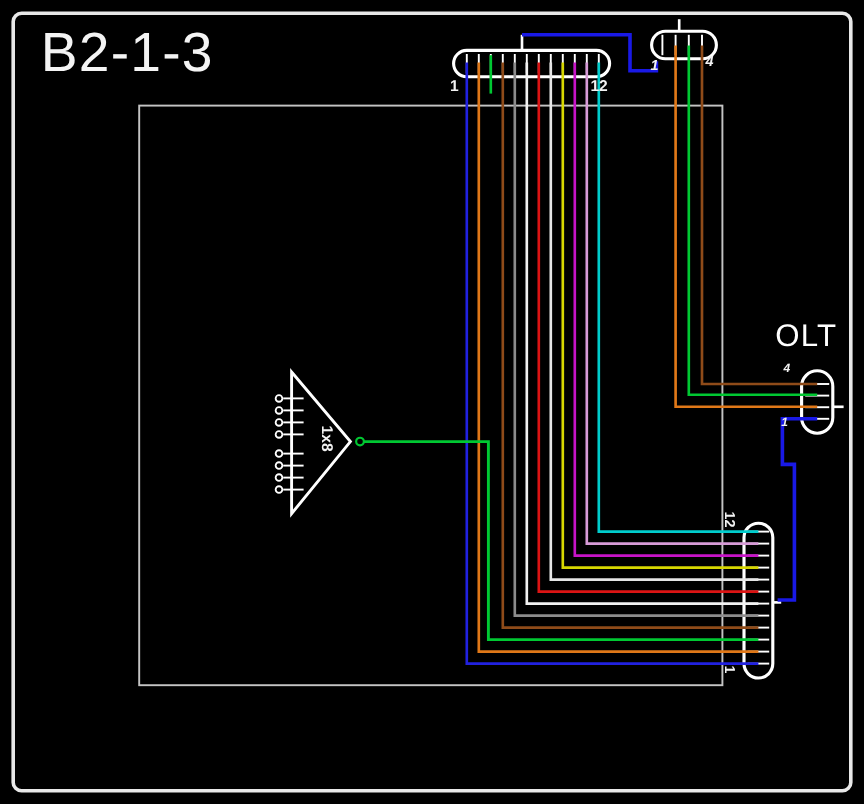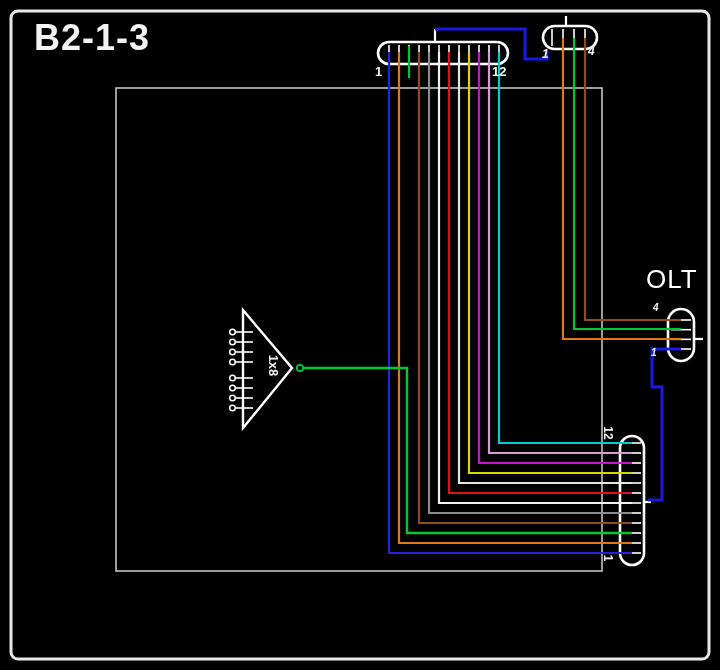--- a/index.html
+++ b/index.html
@@ -1,20 +1,20 @@
 <!DOCTYPE html>
 <html><head>
 <meta charset="utf-8">
 <style>
   html,body{margin:0;padding:0;background:#000;}
   #canvas{position:relative;width:720px;height:670px;background:#000;overflow:hidden;
           font-family:"Liberation Sans", sans-serif;}
   #diagram{position:absolute;left:0;top:0;}
   .lbl{position:absolute;color:#f2f2f2;white-space:nowrap;line-height:1;}
-  #title{left:34px;top:20px;font-size:36px;font-weight:700;letter-spacing:1px;color:#f4f4f4;}
+  #title{left:34px;top:20px;font-size:46px;font-weight:400;letter-spacing:1px;color:#f4f4f4;}
   .port-lbl{font-size:13px;font-weight:700;}
   .lbl-f1{left:375px;top:65px;}
   .lbl-f12{left:492px;top:65px;}
   .sm{font-size:12px;font-weight:700;font-style:italic;}
   .lbl-d1{left:542px;top:48px;}
   .lbl-d4{left:588px;top:45px;}
   #olt-label{left:646px;top:266px;font-size:26px;letter-spacing:1px;color:#fff;}
   .xs{font-size:10px;font-weight:700;font-style:italic;}
   .lbl-o4{left:653px;top:303px;}
   .lbl-o1{left:651px;top:348px;}

